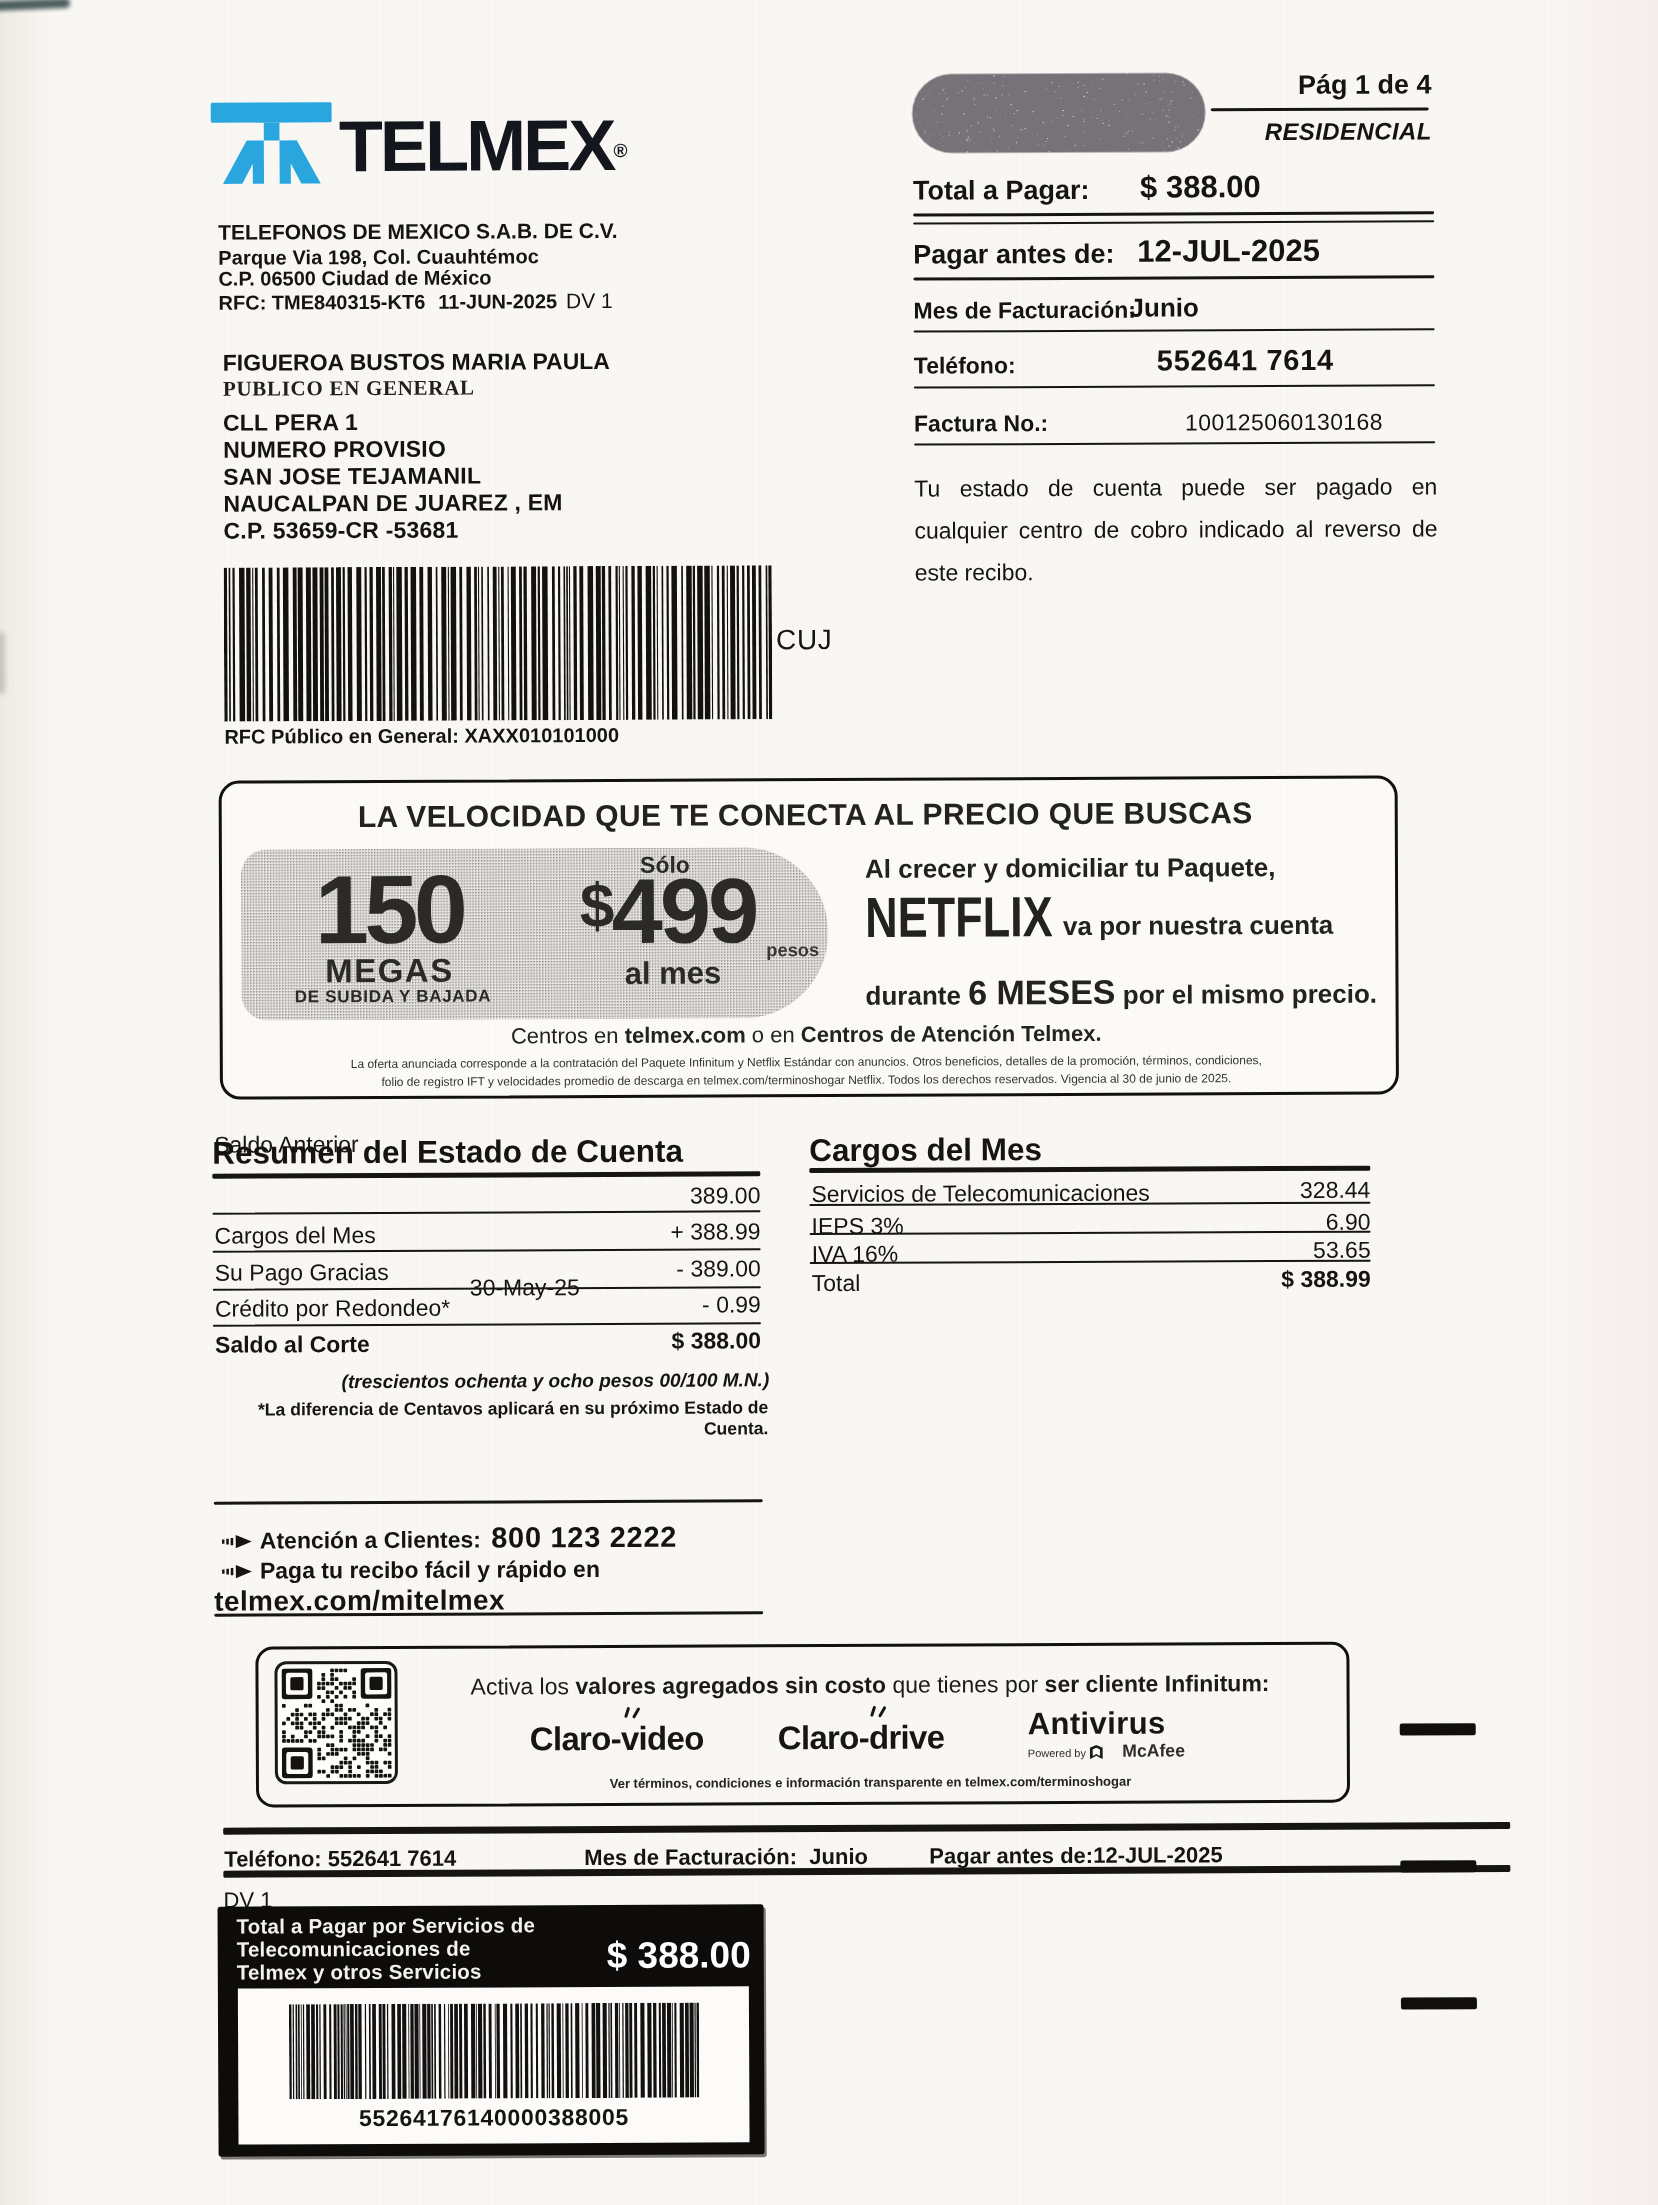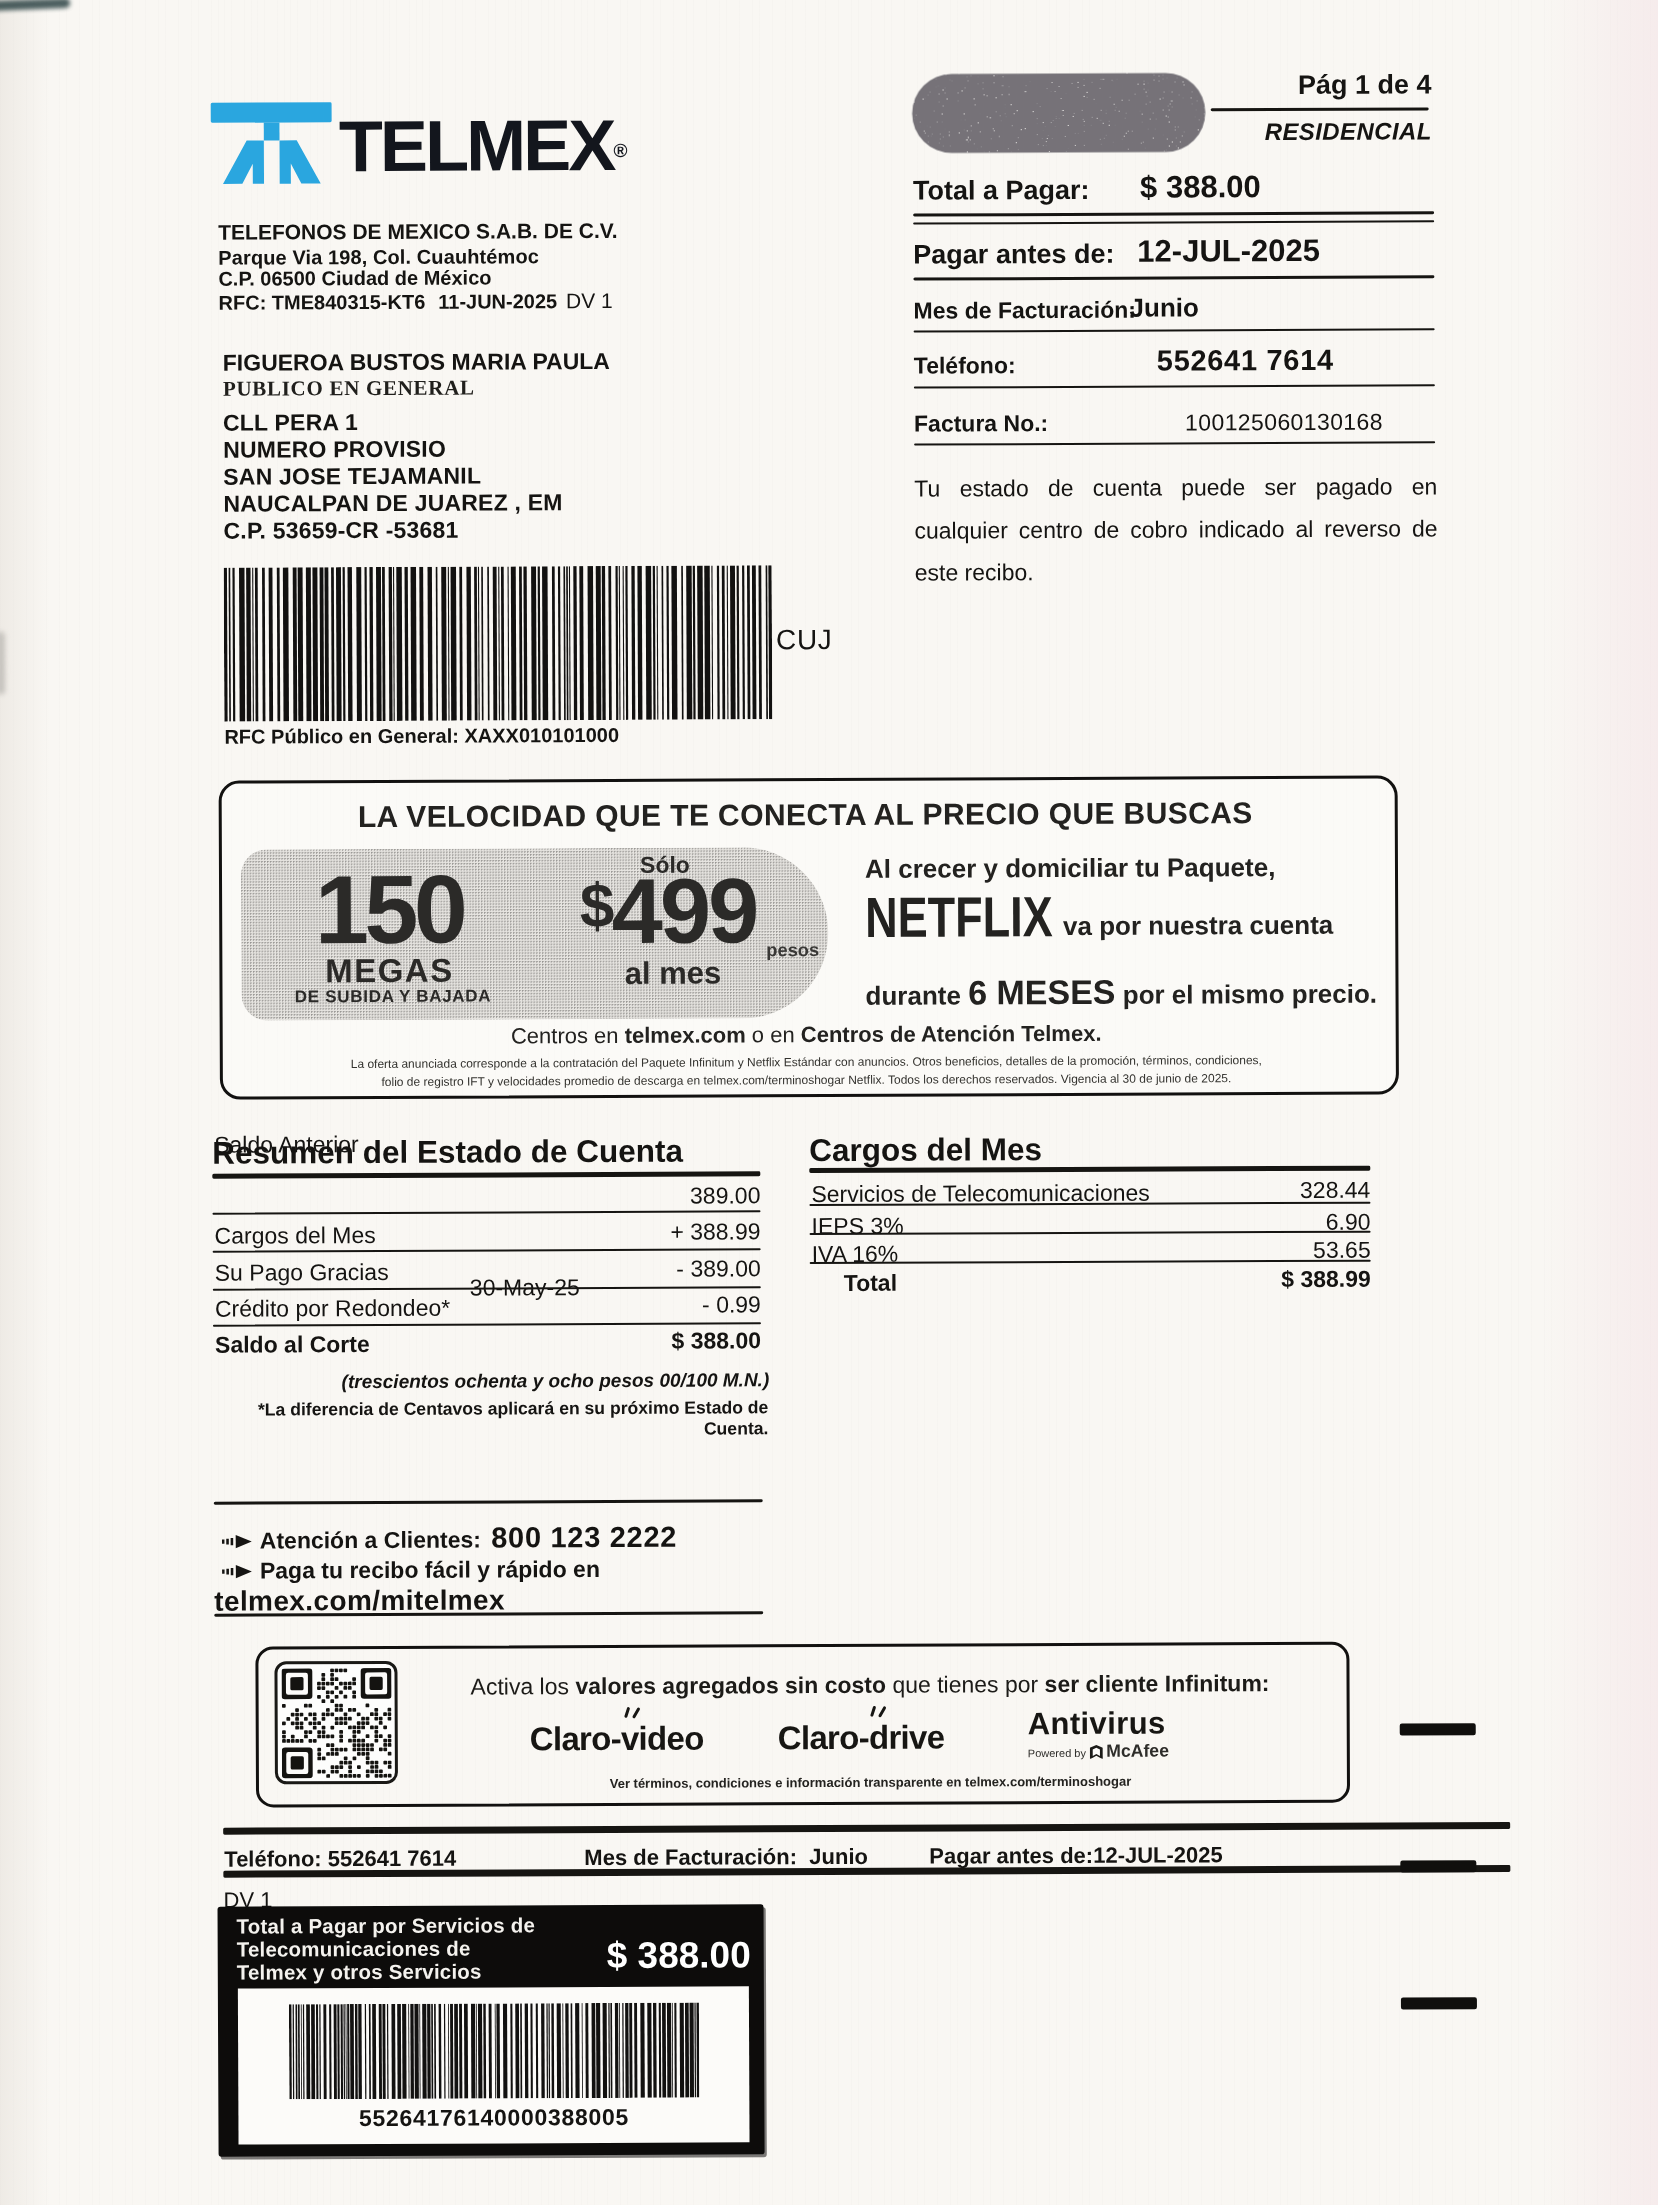--- a/index.html
+++ b/index.html
@@ -104,21 +104,21 @@
   #sum-foot{left:247px;top:1397px;width:520px;text-align:right;font-size:17.6px;font-weight:bold;}
 
   
   #chg-title{left:809px;top:1132px;font-size:31.5px;font-weight:bold;}
   #chg-rule{left:809px;top:1168px;width:561px;height:5.1px;}
   .chg-label{left:811px;font-size:23px;}
   .chg-val{left:1114px;width:256px;text-align:right;font-size:23px;}
   #cr0l{top:1181px;} #cr0v{top:1179px;}
   #cr1l{top:1213px;} #cr1v{top:1211px;}
   #cr2l{top:1241px;} #cr2v{top:1239px;}
-  #crTl{top:1270px;font-weight:bold;margin-left:32px;} #crTv{top:1268px;font-weight:bold;}
+  #crTl{top:1270px;font-weight:normal;} #crTv{top:1268px;font-weight:bold;}
   #clr0{left:809px;top:1204px;width:561px;height:2.2px;}
   #clr1{left:809px;top:1233px;width:561px;height:2.2px;}
   #clr2{left:809px;top:1262px;width:561px;height:2.2px;}
 
   
   #ct-rule-top{left:212px;top:1499px;width:549px;height:2.9px;}
   #ct-line1{left:220px;top:1520px;font-size:23px;font-weight:bold;}
   #ct-line1 .ph{font-size:29px;margin-left:10.3px;letter-spacing:0.7px;}
   #ct-line2{left:220px;top:1555px;font-size:23px;font-weight:bold;}
   #ct-url{left:212px;top:1583px;font-size:28px;font-weight:bold;letter-spacing:0.4px;}
@@ -135,21 +135,21 @@
   #claro-drive{left:775px;top:1719px;}
   .ticks{position:absolute;width:22px;height:11.7px;}
   .ticks i{position:absolute;display:block;width:2.9px;height:11px;background:#171613;border-radius:1.5px;}
   .ticks i:nth-child(1){left:4.4px;transform:rotate(18deg);}
   .ticks i:nth-child(2){left:13px;transform:rotate(30deg);height:12.4px;}
   #ticks-video{left:619px;top:1706px;}
   #ticks-drive{left:865px;top:1706px;}
   #antivirus{left:1025px;top:1707px;width:234px;text-align:left;}
   #av-title{font-size:31px;font-weight:bold;letter-spacing:0.4px;color:#171613;}
   #av-sub{font-size:11px;color:#2e2d2a;margin-top:-1.5px;}
-  #av-sub .mcafee{font-size:17.6px;font-weight:bold;margin-left:3px;}
+  #av-sub .mcafee{font-size:17.6px;font-weight:bold;margin-left:19px;}
   #av-shield{display:inline-block;width:13px;height:14.6px;vertical-align:-2.9px;margin-left:4.4px;}
   #val-footer{left:410px;top:1775px;width:915px;text-align:center;font-size:13px;font-weight:bold;color:#242320;}
 
   
   #stub-rule1{left:220px;top:1825px;width:1287px;height:7.3px;}
   .stub-txt{top:1844px;font-size:22px;font-weight:bold;}
   #st-tel{left:221px;}
   #st-mes{left:581px;}
   #st-pagar{left:926px;}
   #stub-rule2{left:220px;top:1868px;width:1287px;height:7.3px;}

